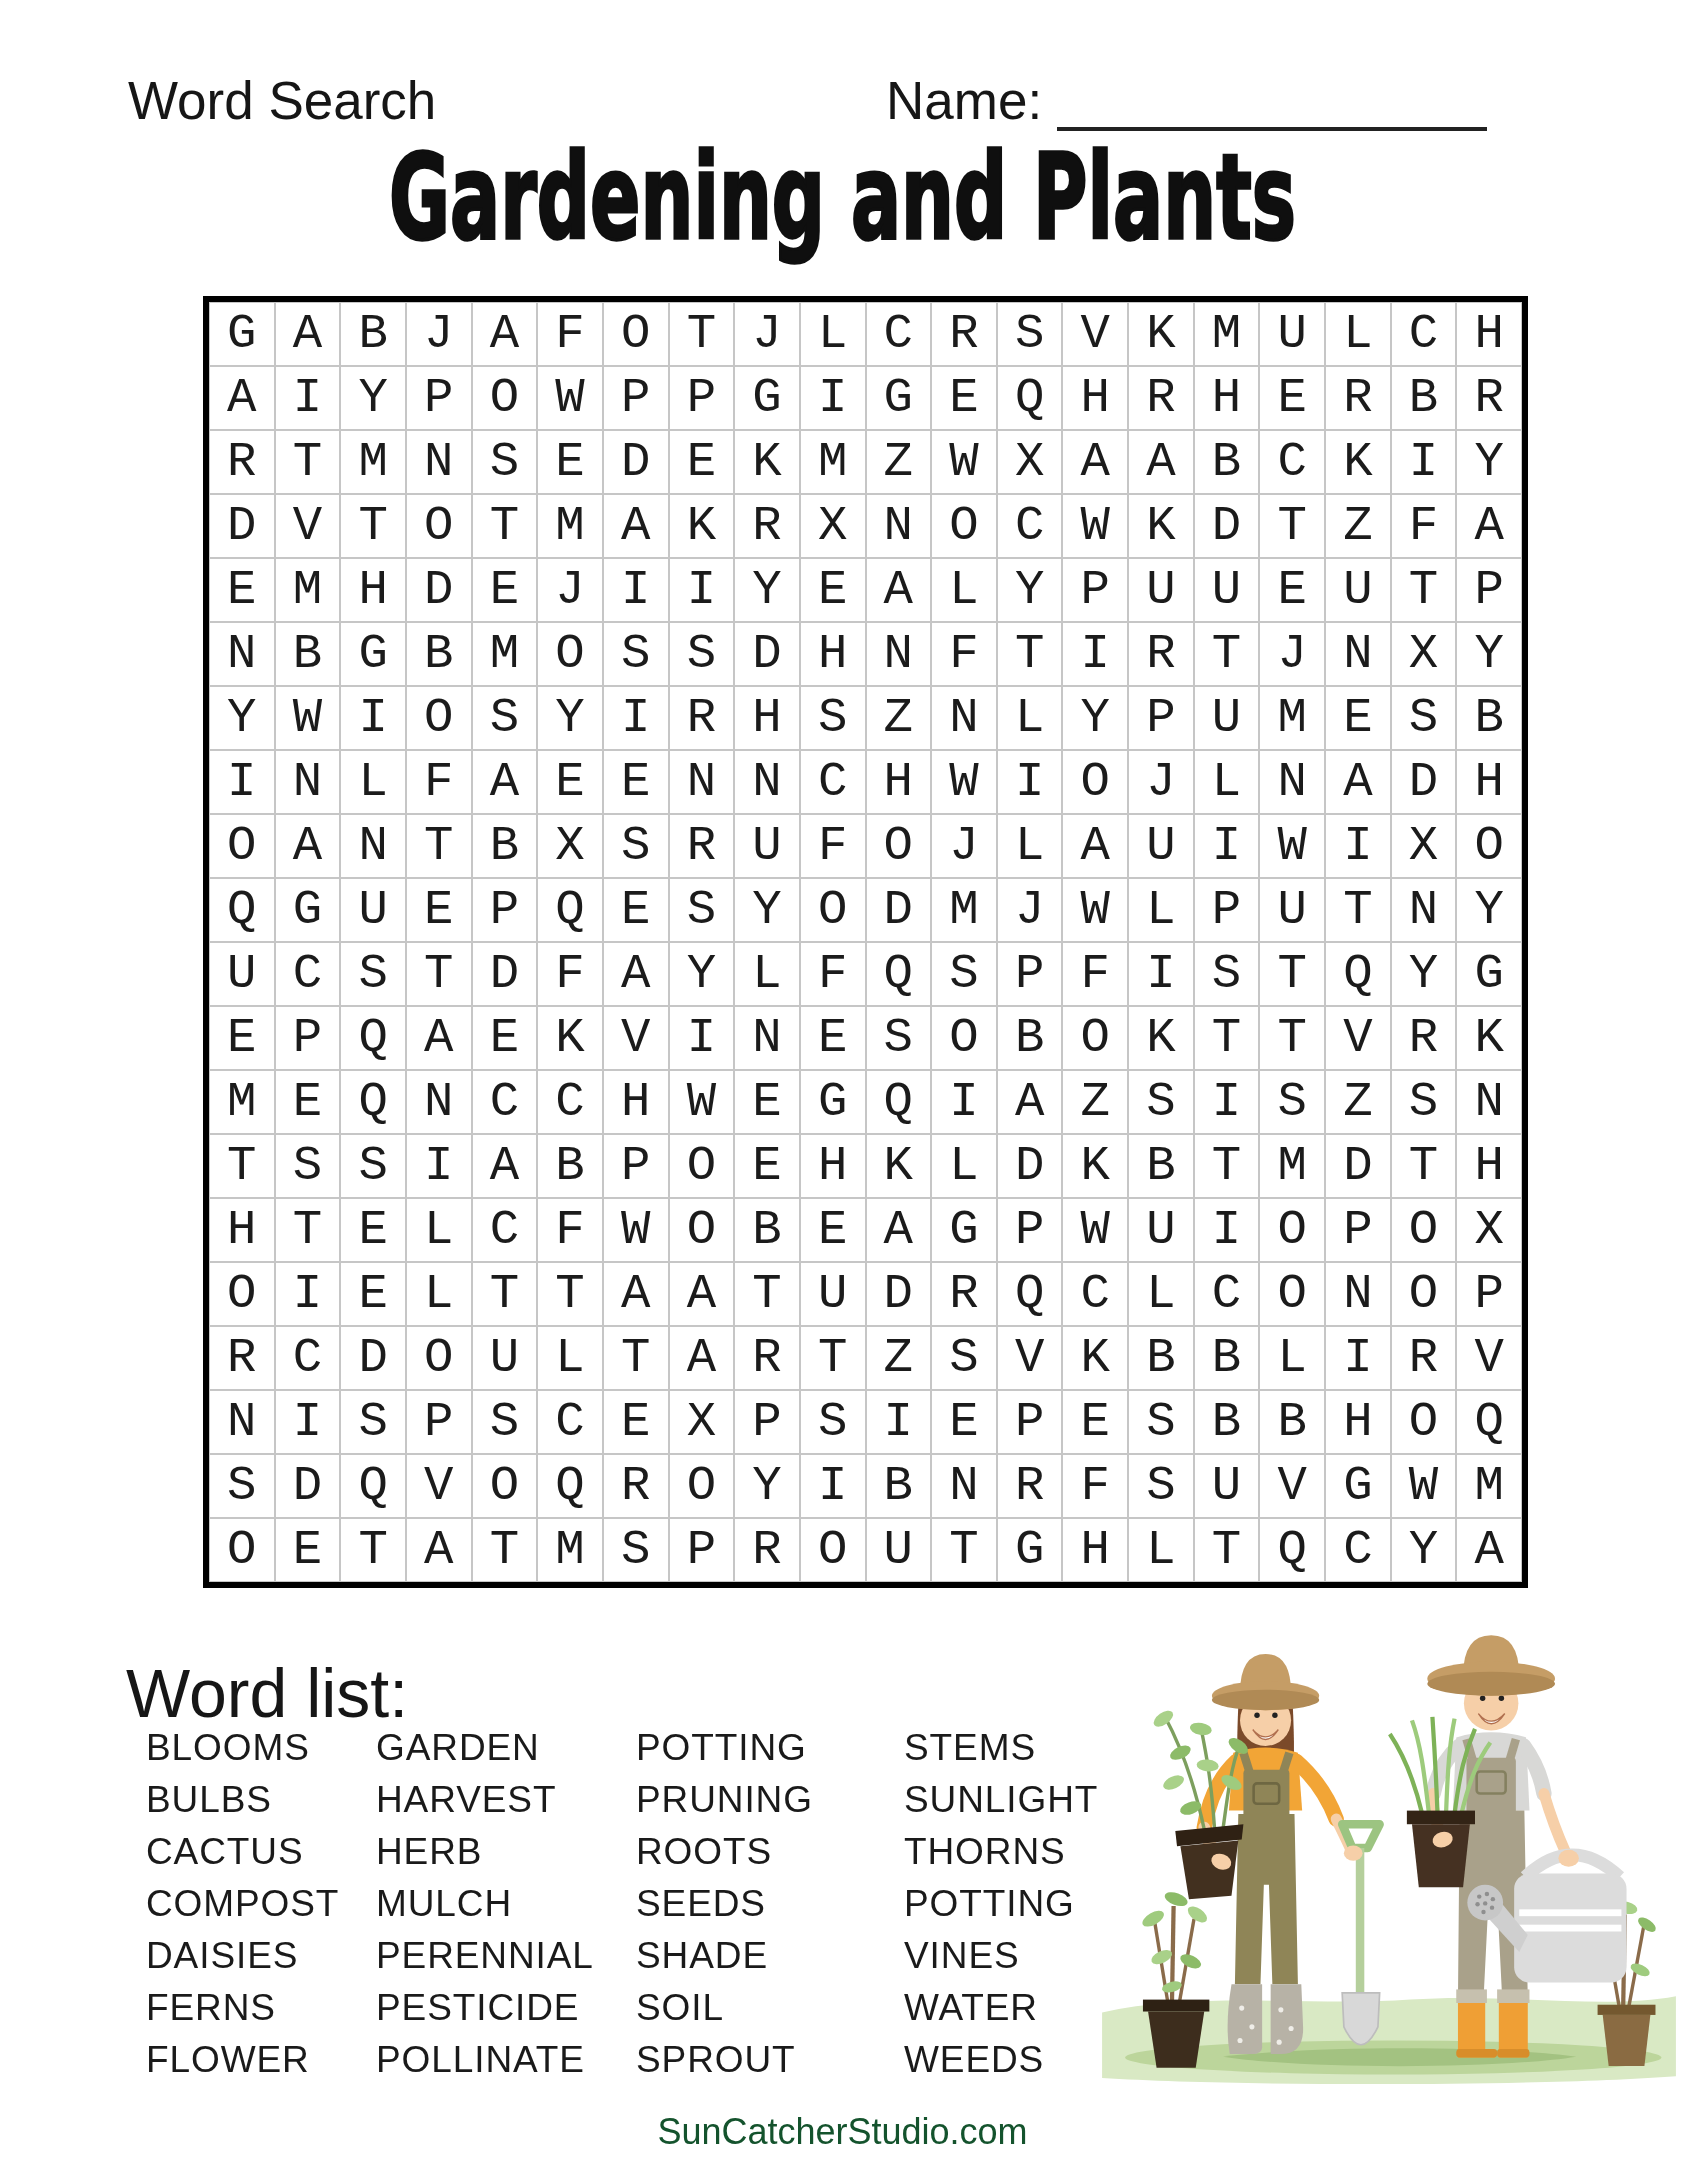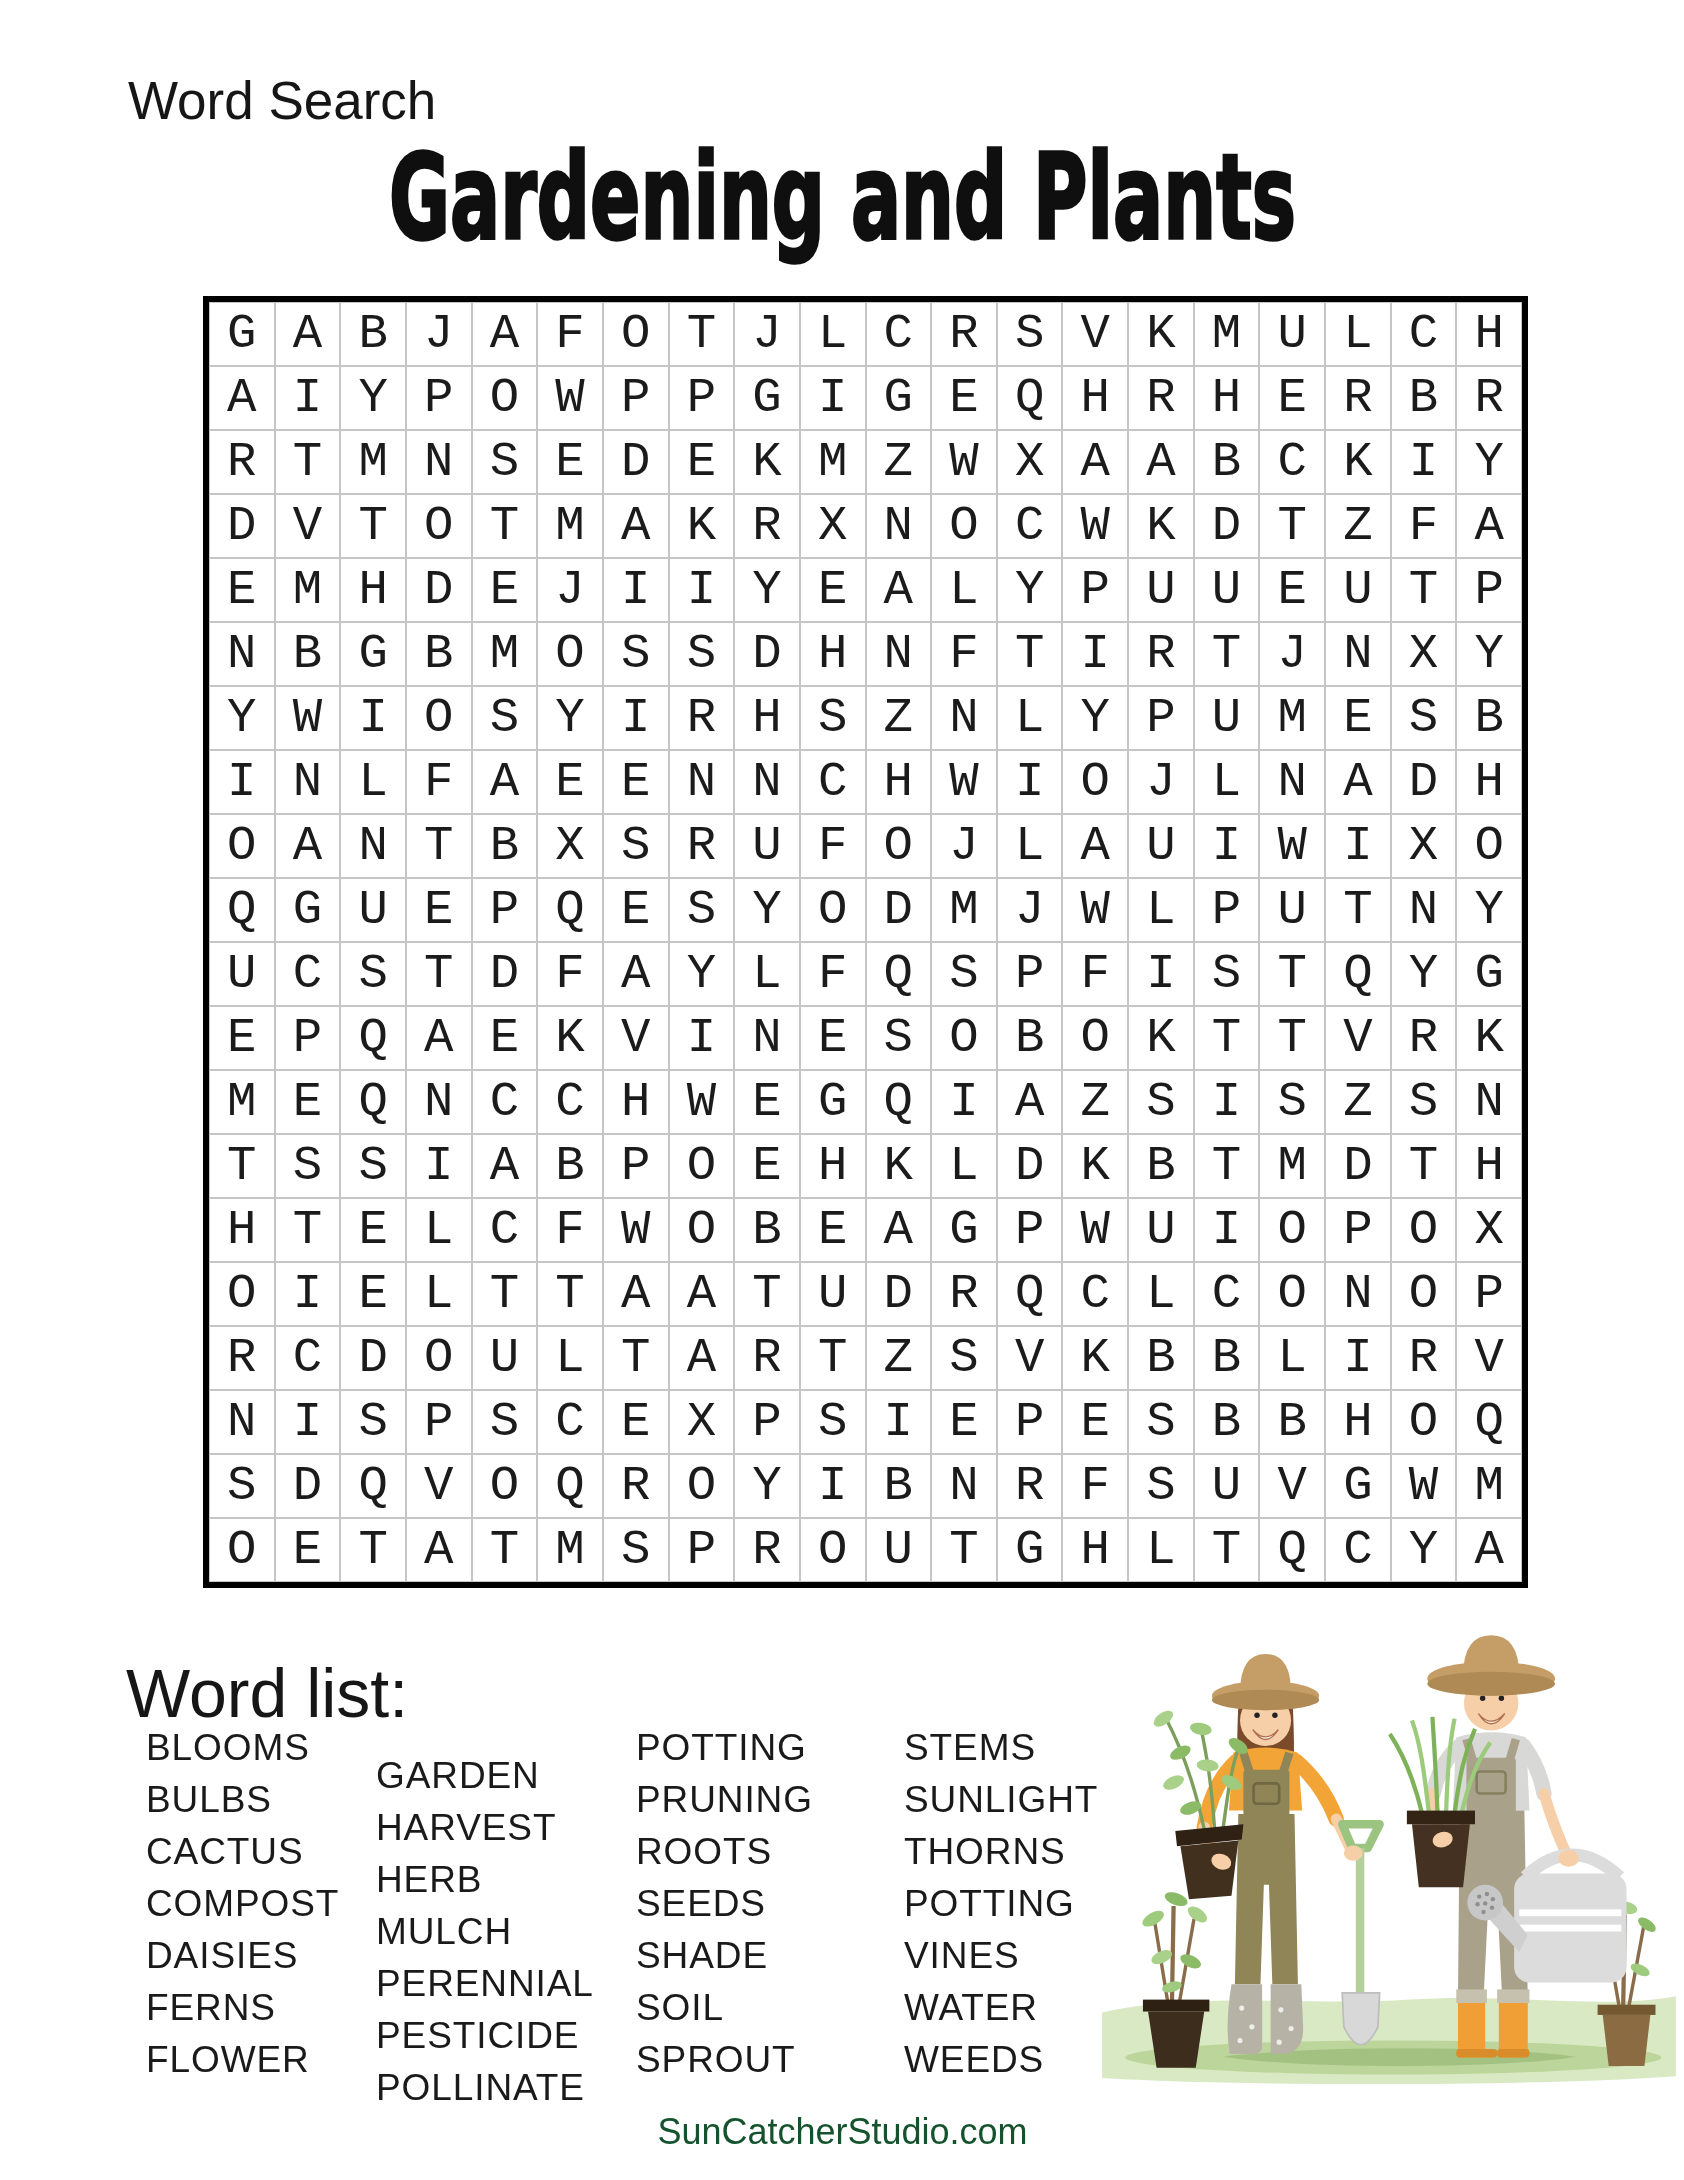--- a/index.html
+++ b/index.html
@@ -60,21 +60,21 @@
   .wl-heading{
     position:absolute;left:126px;top:1654px;
     font-size:68px;color:#161616;
   }
   .wl-columns{
     position:absolute;left:146px;top:1722px;
     display:flex;align-items:flex-start;
   }
   .wl-col{display:flex;flex-direction:column;}
   .wl-col:nth-child(1){width:230px;}
-  .wl-col:nth-child(2){width:260px;margin-top:28px;}
+  .wl-col:nth-child(2){width:260px;}
   .wl-col:nth-child(3){width:268px;}
   .wl-col:nth-child(4){width:256px;}
   .wl-word{
     font-size:37px;line-height:52px;
     letter-spacing:0.9px;color:#1a1a1a;
     white-space:nowrap;
   }
   
   .illustration{
     position:absolute;left:1095px;top:1625px;
@@ -86,20 +86,24 @@
     text-align:center;
     font-size:36px;color:#14532d;
   }
 </style>
 </head>
 <body>
 
 <div class="page">
 
   <div class="kicker">Word Search</div>
+  <div class="name-area">
+    <span>Name:</span>
+      <span class="name-line"></span>
+  </div>
 
   <h1 class="title">Gardening and Plants</h1>
 
   <div class="grid" id="grid-cells">
       <div class="cell">G</div>
       <div class="cell">A</div>
       <div class="cell">B</div>
       <div class="cell">J</div>
       <div class="cell">A</div>
       <div class="cell">F</div>

